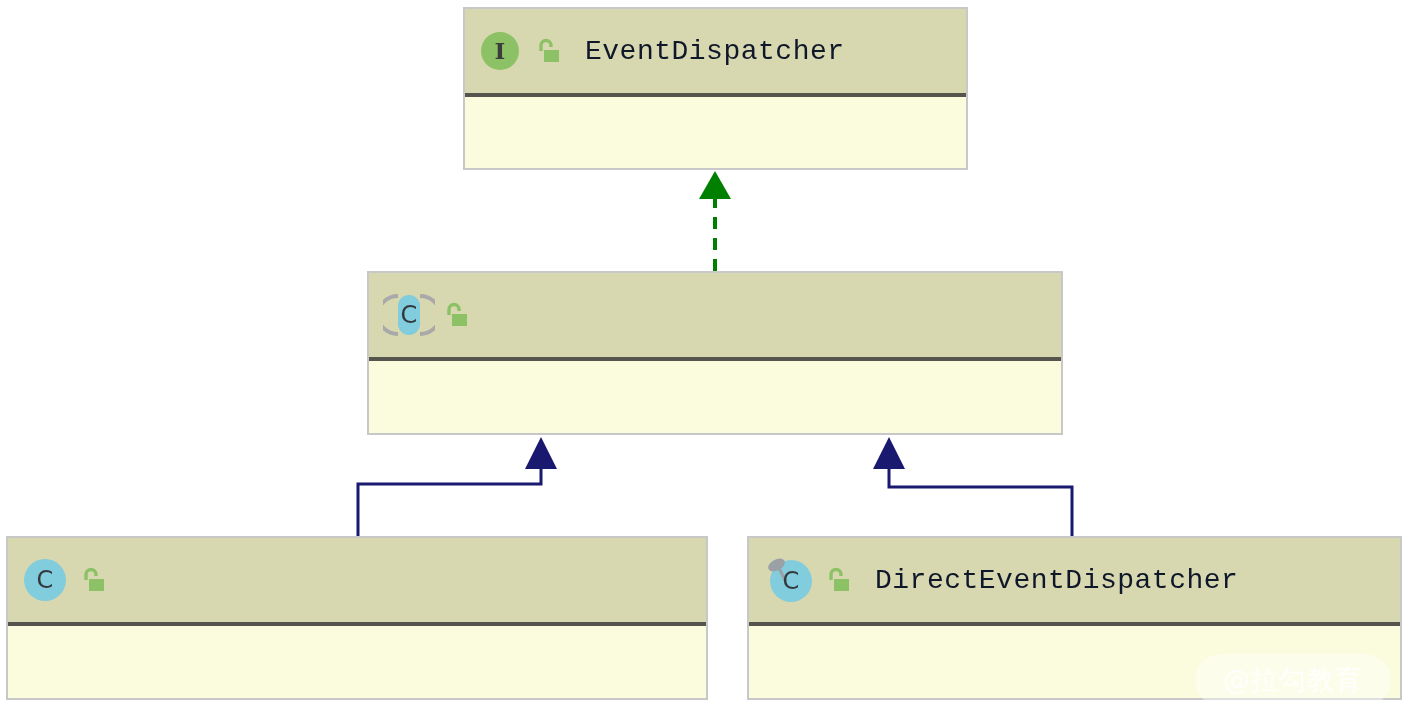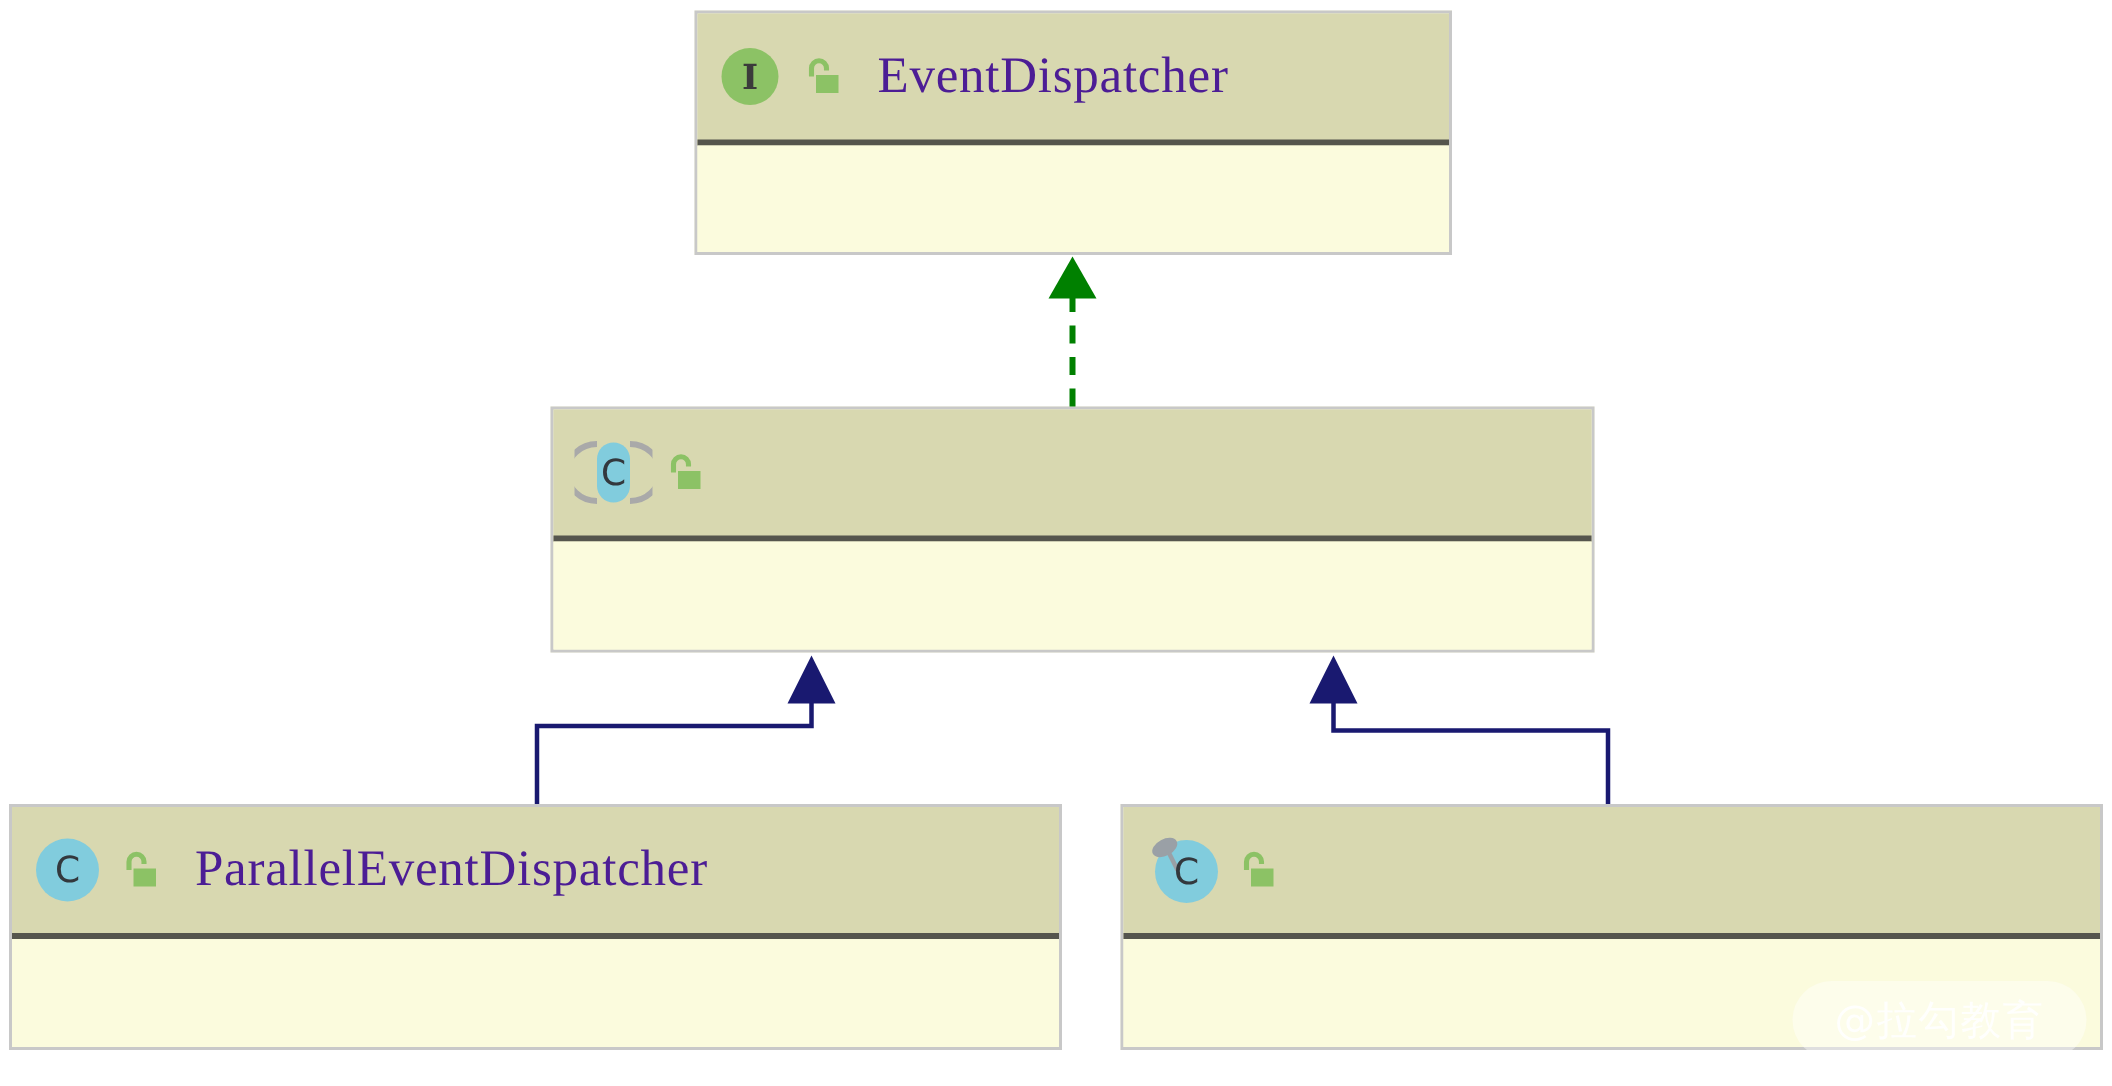--- a/index.html
+++ b/index.html
@@ -34,23 +34,23 @@
     align-items: center;
     height: 88px;
     padding-left: 14px;
     overflow: hidden;
   }
   .uml-body {
     box-sizing: border-box;
     background: #fbfbdd;
   }
   .uml-title {
-    font-family: Liberation Serif, serif;
-    font-size: 34px;
-    color: #4c1d95;
+    font-family: Liberation Mono, monospace;
+    font-size: 28px;
+    color: #0f172a;
     letter-spacing: 0.5px;
     white-space: nowrap;
     margin-left: 22px;
   }
   .stereo-icons {
     display: flex;
     align-items: center;
     flex: 0 0 auto;
   }
   .icon-svg { display: block; }
@@ -136,21 +136,20 @@
           <circle cx="23" cy="23" r="21" fill="#81ccdd"></circle>
           <text x="23" y="31" text-anchor="middle" font-family="DejaVu Sans, sans-serif" font-size="24" fill="#33383d">C</text>
         </svg>
       </span>
       <span class="stereo-icons" style="margin-left:10px;">
         <svg class="icon-svg" width="30" height="30" viewBox="0 0 30 30" aria-hidden="true">
           <path d="M8 15 L8 9.5 A5 5 0 0 1 18 9.5 L18 11" fill="none" stroke="#8cc265" stroke-width="3.4"></path>
           <rect x="11" y="14" width="15" height="12" fill="#8cc265"></rect>
         </svg>
       </span>
-      <span class="uml-title">ParallelEventDispatcher</span>
     </div>
     <div class="uml-body" style="height:72px;"></div>
   </div>
 
   <div class="uml-class" style="left:747px; top:536px; width:655px; height:164px;">
     <div class="uml-header">
       <span class="stereo-icons">
         <svg class="icon-svg" width="52" height="50" viewBox="0 0 52 50" aria-hidden="true">
           <circle cx="28" cy="26" r="21" fill="#81ccdd"></circle>
           <g>
@@ -159,20 +158,21 @@
           </g>
           <text x="28" y="34" text-anchor="middle" font-family="DejaVu Sans, sans-serif" font-size="24" fill="#33383d">C</text>
         </svg>
       </span>
       <span class="stereo-icons" style="margin-left:8px;">
         <svg class="icon-svg" width="30" height="30" viewBox="0 0 30 30" aria-hidden="true">
           <path d="M8 15 L8 9.5 A5 5 0 0 1 18 9.5 L18 11" fill="none" stroke="#8cc265" stroke-width="3.4"></path>
           <rect x="11" y="14" width="15" height="12" fill="#8cc265"></rect>
         </svg>
       </span>
+      <span class="uml-title">DirectEventDispatcher</span>
     </div>
     <div class="uml-body" style="height:72px;"></div>
   </div>
 
   <svg id="connector-layer" viewBox="0 0 1408 724">
 
     <g>
       <line x1="715" y1="271" x2="715" y2="196" stroke="#008000" stroke-width="4" stroke-dasharray="12,9"></line>
       <polygon points="715,171 699,199 731,199" fill="#008000"></polygon>
     </g>

